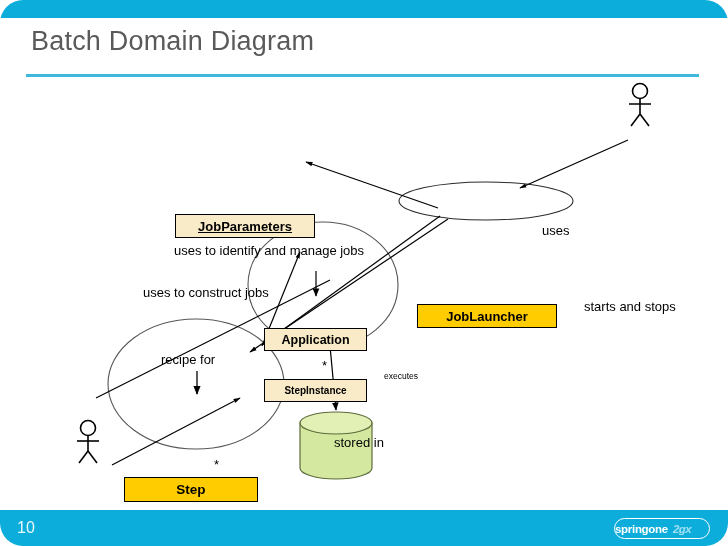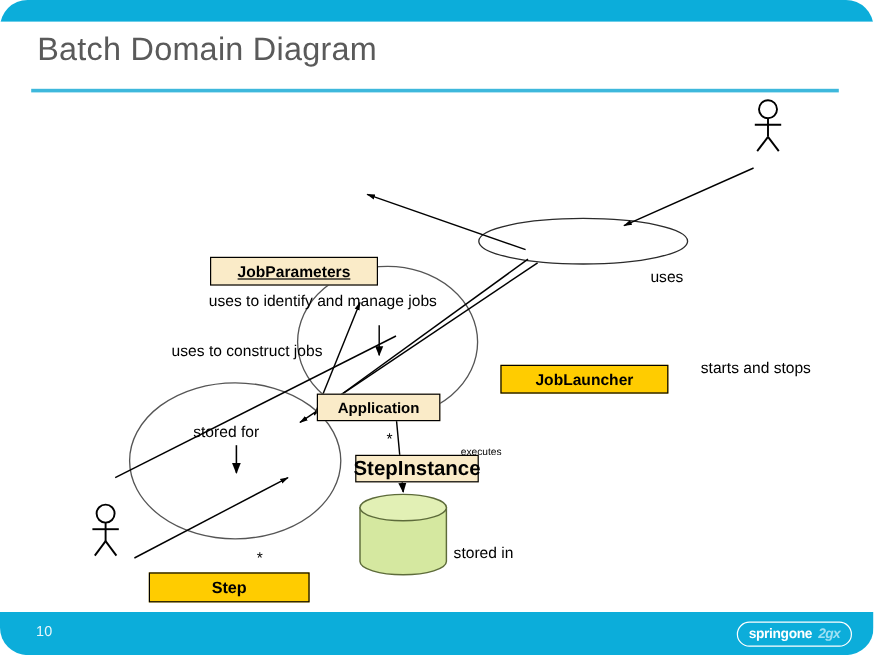--- a/index.html
+++ b/index.html
@@ -25,34 +25,33 @@
     background: #0cadda;
   }
   #bottom-bar {
     position: absolute;
     left: 0; top: 510px;
     width: 728px; height: 36px;
     background: #0cadda;
   }
   #page-number {
     position: absolute;
-    left: 30px; top: 519px;
-    font-size: 12px;
+    left: 17px; top: 519px;
+    font-size: 16px;
     color: #e8f7fc;
     letter-spacing: 0.2px;
   }
   #brand-logo {
     position: absolute;
     right: 18px; top: 518px;
     width: 96px; height: 21px;
     border: 1.6px solid #ffffff;
     border-radius: 11px;
     display: flex;
     align-items: center;
-    justify-content: center;
     gap: 5px;
     box-sizing: border-box;
   }
   #brand-logo .brand-word {
     font-size: 11.5px;
     color: #ffffff;
     font-weight: 700;
     letter-spacing: -0.3px;
   }
   #brand-logo .brand-mark {
@@ -96,21 +95,21 @@
     font-weight: 700;
     color: #000000;
     white-space: nowrap;
   }
   .uml-box.cream { background: #faebc8; }
   .uml-box.gold  { background: #ffcc00; }
 
   #box-jobparameters { left: 175px; top: 134px; width: 140px; height: 24px; font-size: 13px; text-decoration: underline; }
   #box-joblauncher   { left: 417px; top: 196px; width: 140px; height: 24px; font-size: 13px; margin-top: 28px; }
   #box-jobinstance   { left: 264px; top: 248px; width: 103px; height: 23px; font-size: 12.5px; }
-  #box-stepinstance  { left: 264px; top: 299px; width: 103px; height: 23px; font-size: 17px; margin-left: 32px; }
+  #box-stepinstance  { left: 264px; top: 299px; width: 103px; height: 23px; font-size: 10px; }
   #box-job           { left: 124px; top: 346px; width: 147px; height: 25px; font-size: 13.5px; }
   #box-step          { left: 124px; top: 397px; width: 134px; height: 25px; font-size: 13.5px; }
 
   
   .edge-label {
     position: absolute;
     font-size: 13px;
     color: #000000;
     white-space: nowrap;
   }
@@ -120,21 +119,21 @@
     color: #000000;
     text-align: center;
     line-height: 14px;
     white-space: nowrap;
   }
   #lbl-identify      { left: 174px; top: 163px; }
   #lbl-construct     { left: 143px; top: 205px; }
   #lbl-recipe        { left: 161px; top: 272px; }
   #lbl-uses          { left: 542px; top: 143px; }
   #lbl-startsstops   { left: 584px; top: 219px; }
-  #lbl-storedin      { left: 334px; top: 373px; margin-left: 44px; }
+  #lbl-storedin      { left: 334px; top: 355px; }
   #lbl-executes      { left: 384px; top: 243px; font-size: 8.5px; margin-top: 48px; }
 
   #lbl-batch-operator { left: 604px; top: 125px; width: 72px; }
   #lbl-app-developer  { left: 48px;  top: 461px; width: 78px; }
 
   #lbl-db-text {
     position: absolute;
     left: 296px; top: 437px;
     width: 80px;
     text-align: center;
@@ -229,21 +228,21 @@
 
 
     <div class="uml-box gold" id="box-step">Step</div>
 
     <div id="lbl-db-text">Database</div>
 
     <div class="edge-label" id="lbl-identify">uses to identify and manage jobs</div>
 
     <div class="edge-label" id="lbl-construct">uses to construct jobs</div>
 
-    <div class="edge-label" id="lbl-recipe">stored for</div>
+    <div class="edge-label" id="lbl-recipe">recipe for</div>
 
     <div class="edge-label" id="lbl-uses">uses</div>
 
     <div class="edge-label" id="lbl-startsstops">starts and stops</div>
 
     <div class="edge-label" id="lbl-storedin">stored in</div>
 
     <div class="edge-label" id="lbl-executes">executes</div>
 
     <div class="multiplicity" id="mult-job-step">*</div>

